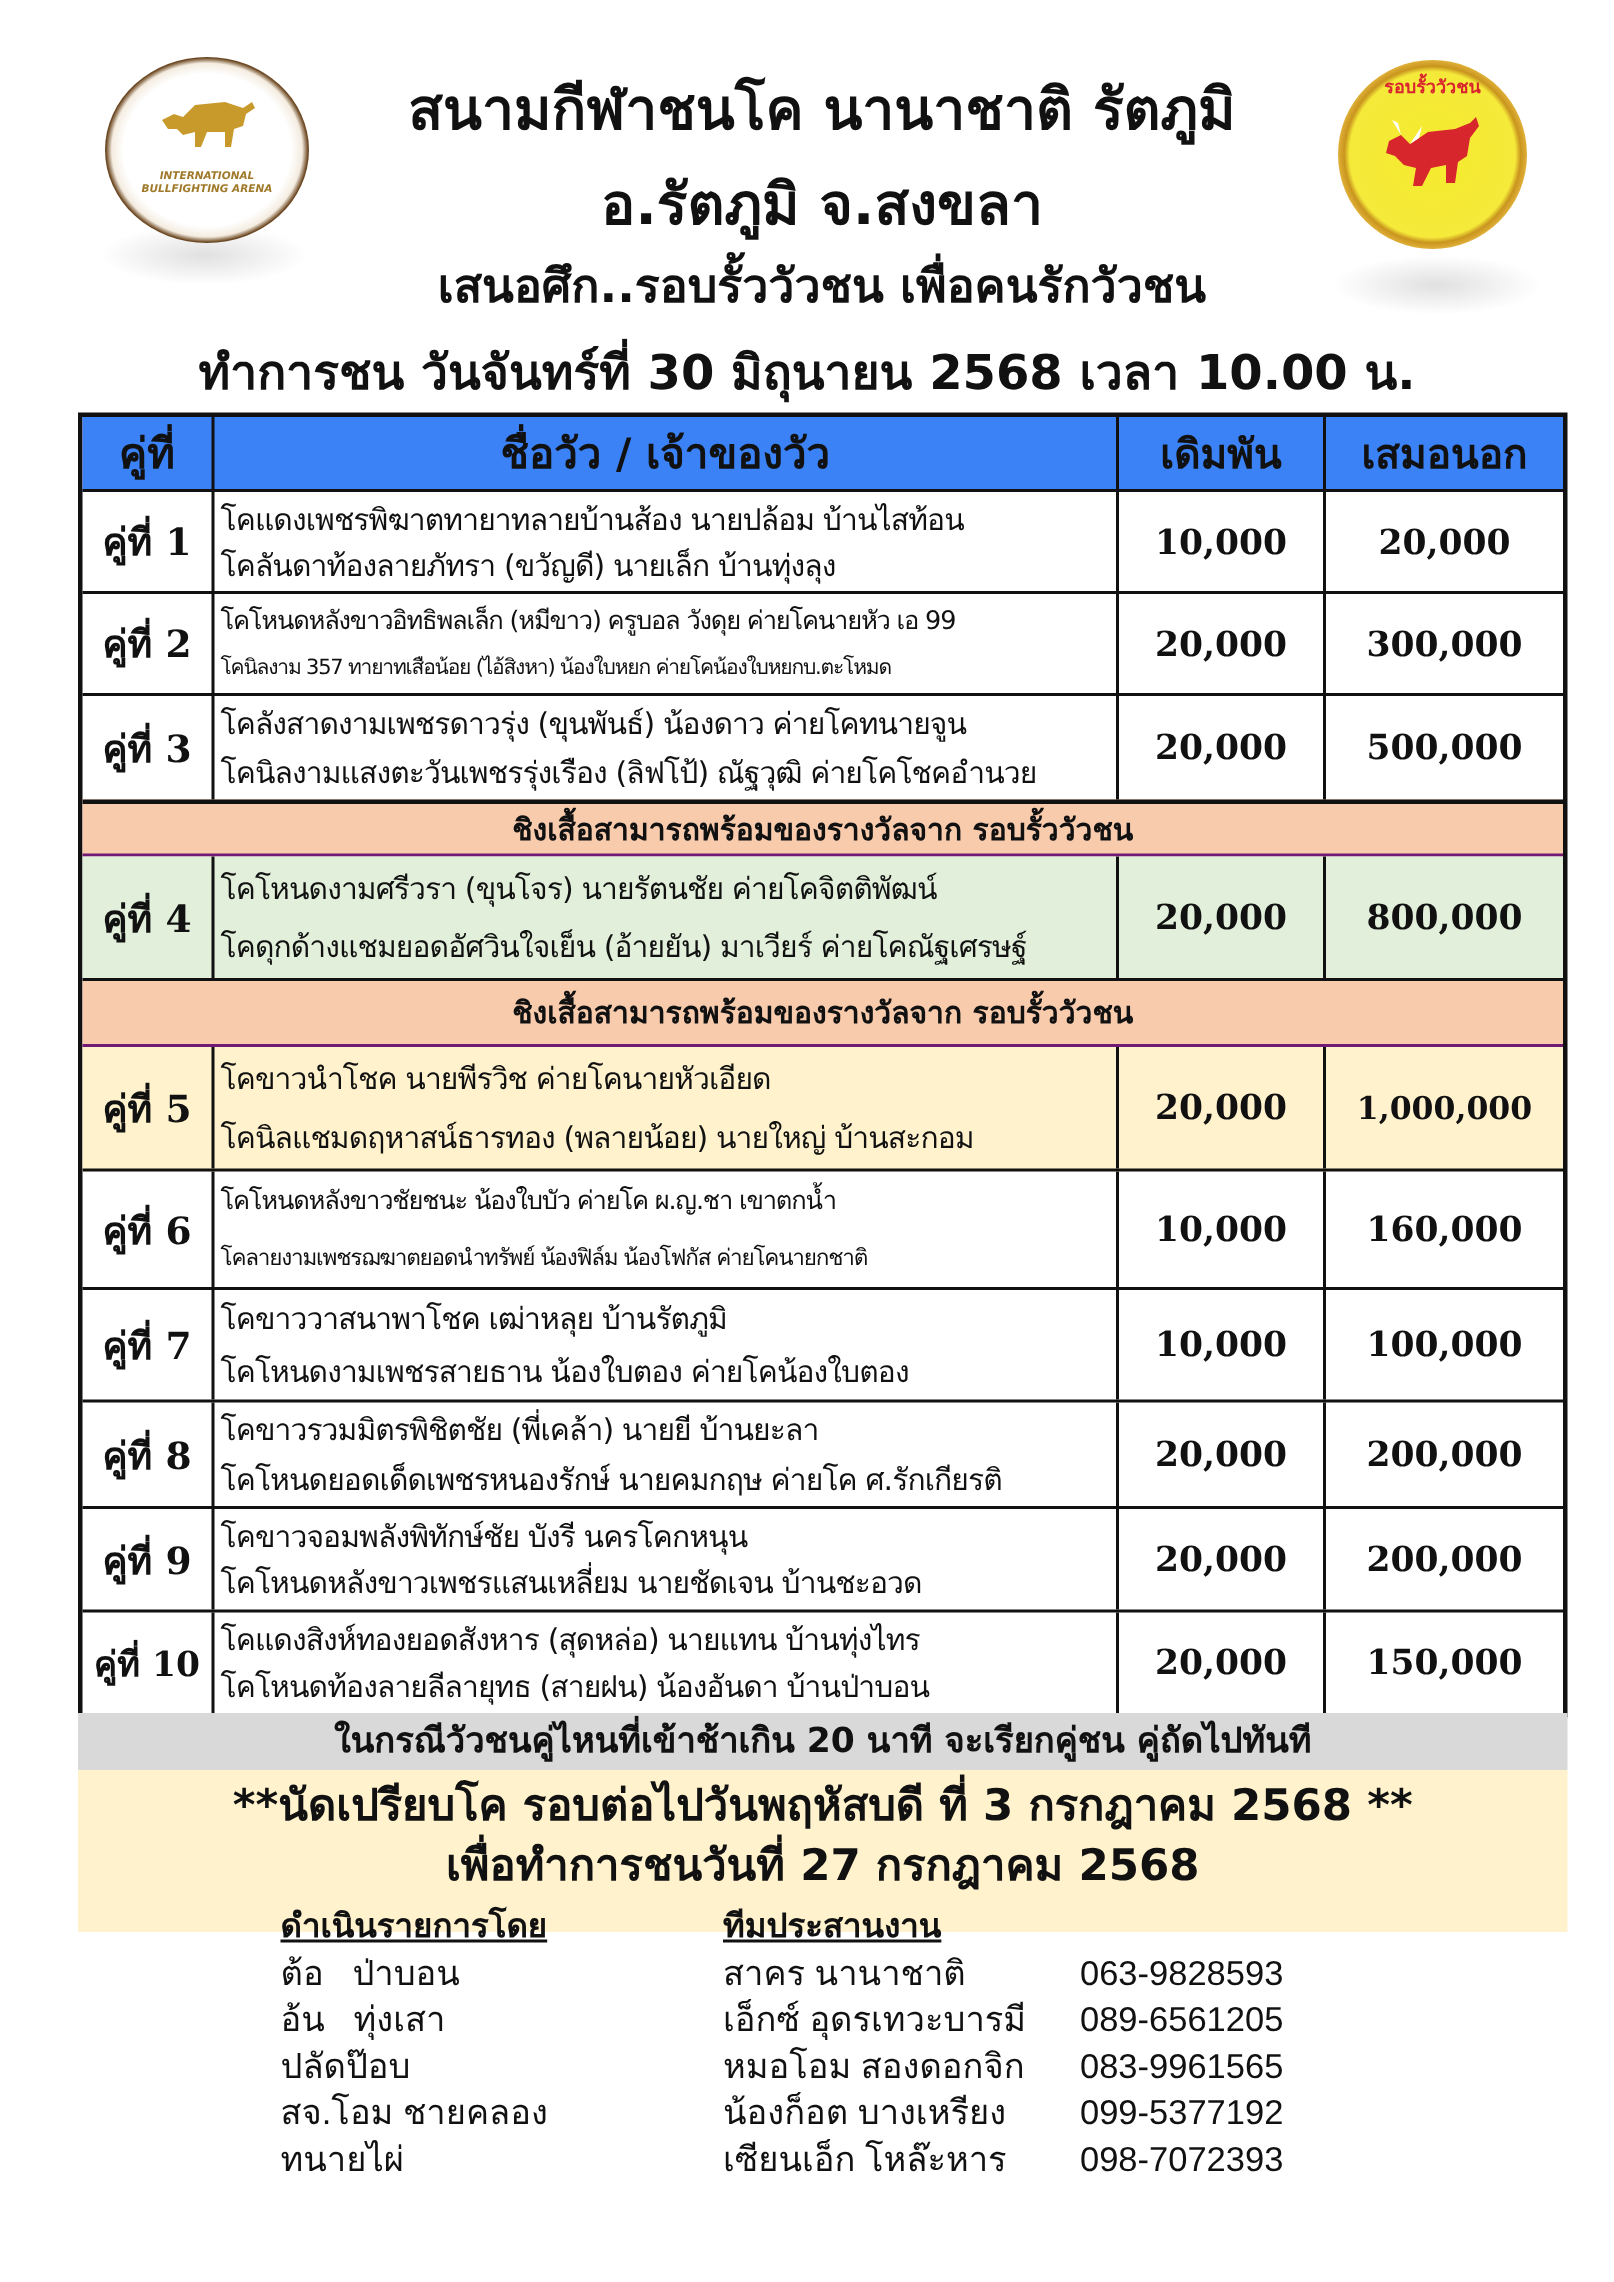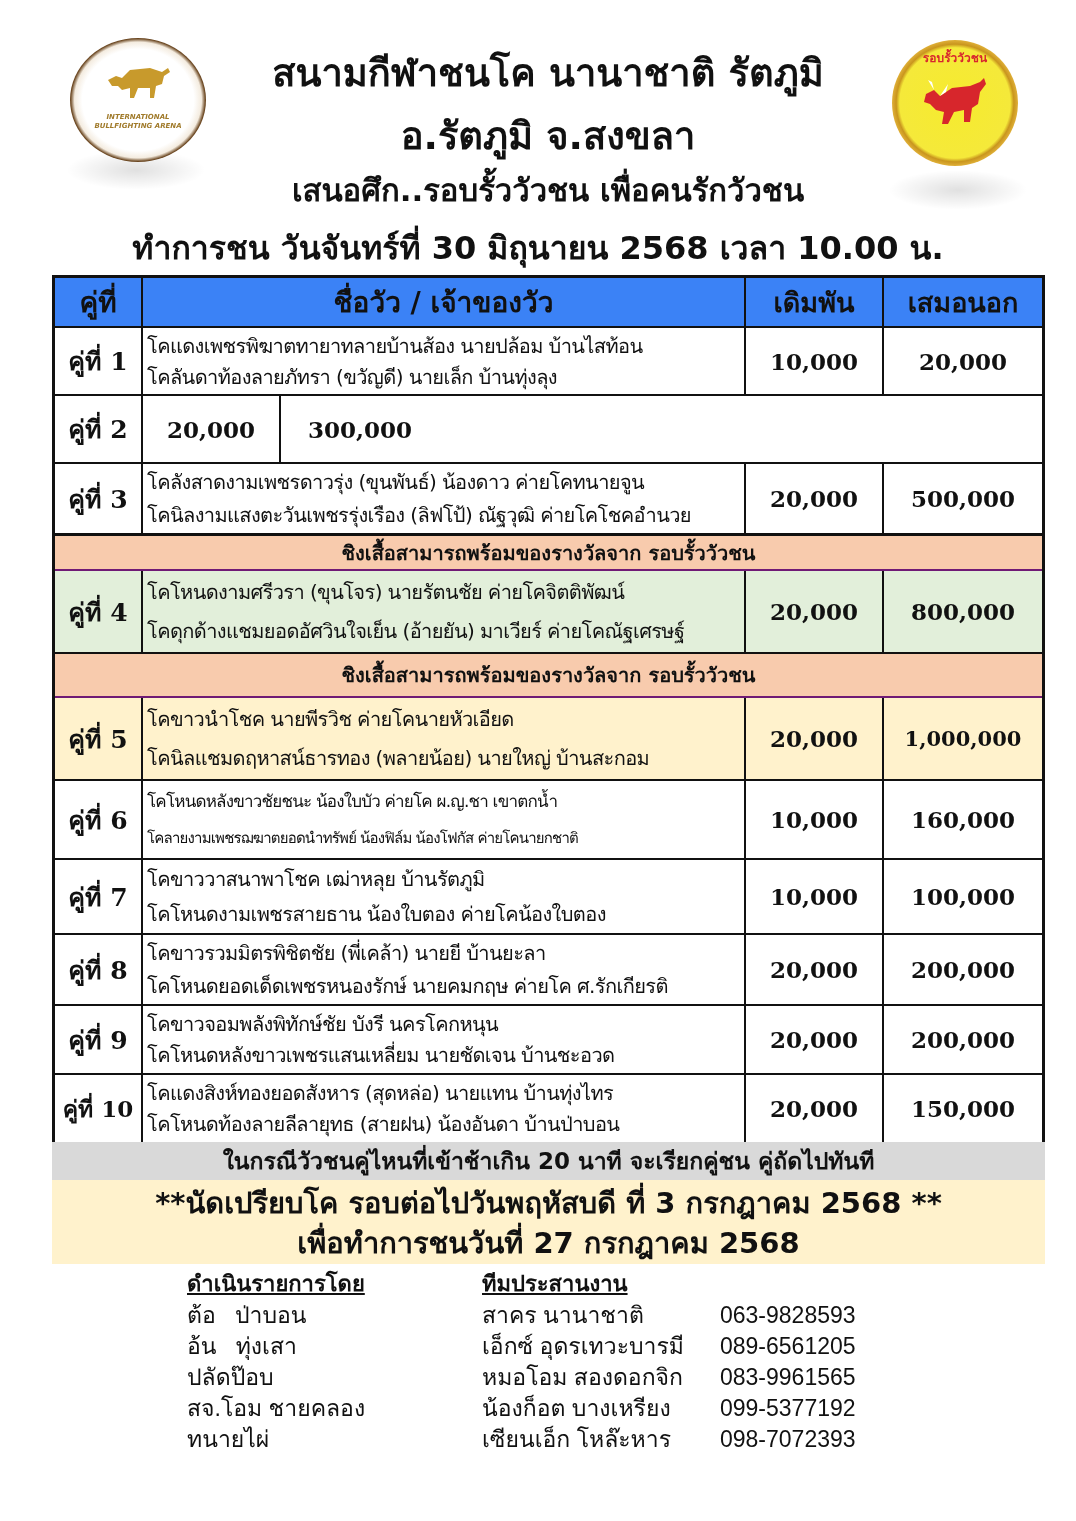--- a/index.html
+++ b/index.html
@@ -68,21 +68,21 @@
   }
   .bg-green { background: #e2efda; }
   .bg-cream { background: #fff2cc; }
 
   .note-gray {
     position: absolute; left: 52px; top: 1142px; width: 993px; height: 38px;
     background: #d9d9d9; text-align: center; font-weight: bold; font-size: 23px; line-height: 38px;
     white-space: nowrap;
   }
   .note-cream {
-    position: absolute; left: 52px; top: 1180px; width: 993px; height: 84px;
+    position: absolute; left: 52px; top: 1180px; width: 993px; height: 108px;
     background: #fff2cc; text-align: center; font-weight: bold; white-space: nowrap;
   }
   .note-cream .l1 { font-size: 29px; line-height: 42px; margin-top: 2px; }
   .note-cream .l2 { font-size: 29px; line-height: 38px; }
 
   .footer { position: absolute; top: 1268px; font-family: "Liberation Sans", sans-serif; font-size: 23px; color: #111; }
   .footer .fh { font-weight: bold; text-decoration: underline; font-size: 22px; height: 32px; line-height: 32px; }
   .footer .fl { height: 31px; line-height: 31px; white-space: nowrap; }
   .f-left { left: 187px; }
   .f-right { left: 482px; }
@@ -127,20 +127,24 @@
     <div class="cell c-name">
       <div class="nm">โคแดงเพชรพิฆาตทายาทลายบ้านส้อง นายปล้อม  บ้านไสท้อน</div>
       <div class="nm">โคลันดาท้องลายภัทรา (ขวัญดี) นายเล็ก บ้านทุ่งลุง</div>
     </div>
     <div class="cell c-bet">10,000</div>
     <div class="cell c-draw">20,000</div>
   </div>
 
   <div class="row" style="height:68px;">
     <div class="cell c-no">คู่ที่ 2</div>
+    <div class="cell c-name">
+      <div class="nm small">โคโหนดหลังขาวอิทธิพลเล็ก (หมีขาว) ครูบอล วังดุย ค่ายโคนายหัว เอ 99</div>
+      <div class="nm small" style="font-size:14px;">โคนิลงาม 357 ทายาทเสือน้อย (ไอ้สิงหา) น้องใบหยก ค่ายโคน้องใบหยกบ.ตะโหมด</div>
+    </div>
     <div class="cell c-bet">20,000</div>
     <div class="cell c-draw">300,000</div>
   </div>
 
   <div class="row" style="height:69px; border-bottom:none;">
     <div class="cell c-no">คู่ที่ 3</div>
     <div class="cell c-name">
       <div class="nm">โคลังสาดงามเพชรดาวรุ่ง (ขุนพันธ์) น้องดาว ค่ายโคทนายจูน</div>
       <div class="nm">โคนิลงามแสงตะวันเพชรรุ่งเรือง (ลิฟโป้) ณัฐวุฒิ ค่ายโคโชคอำนวย</div>
     </div>

